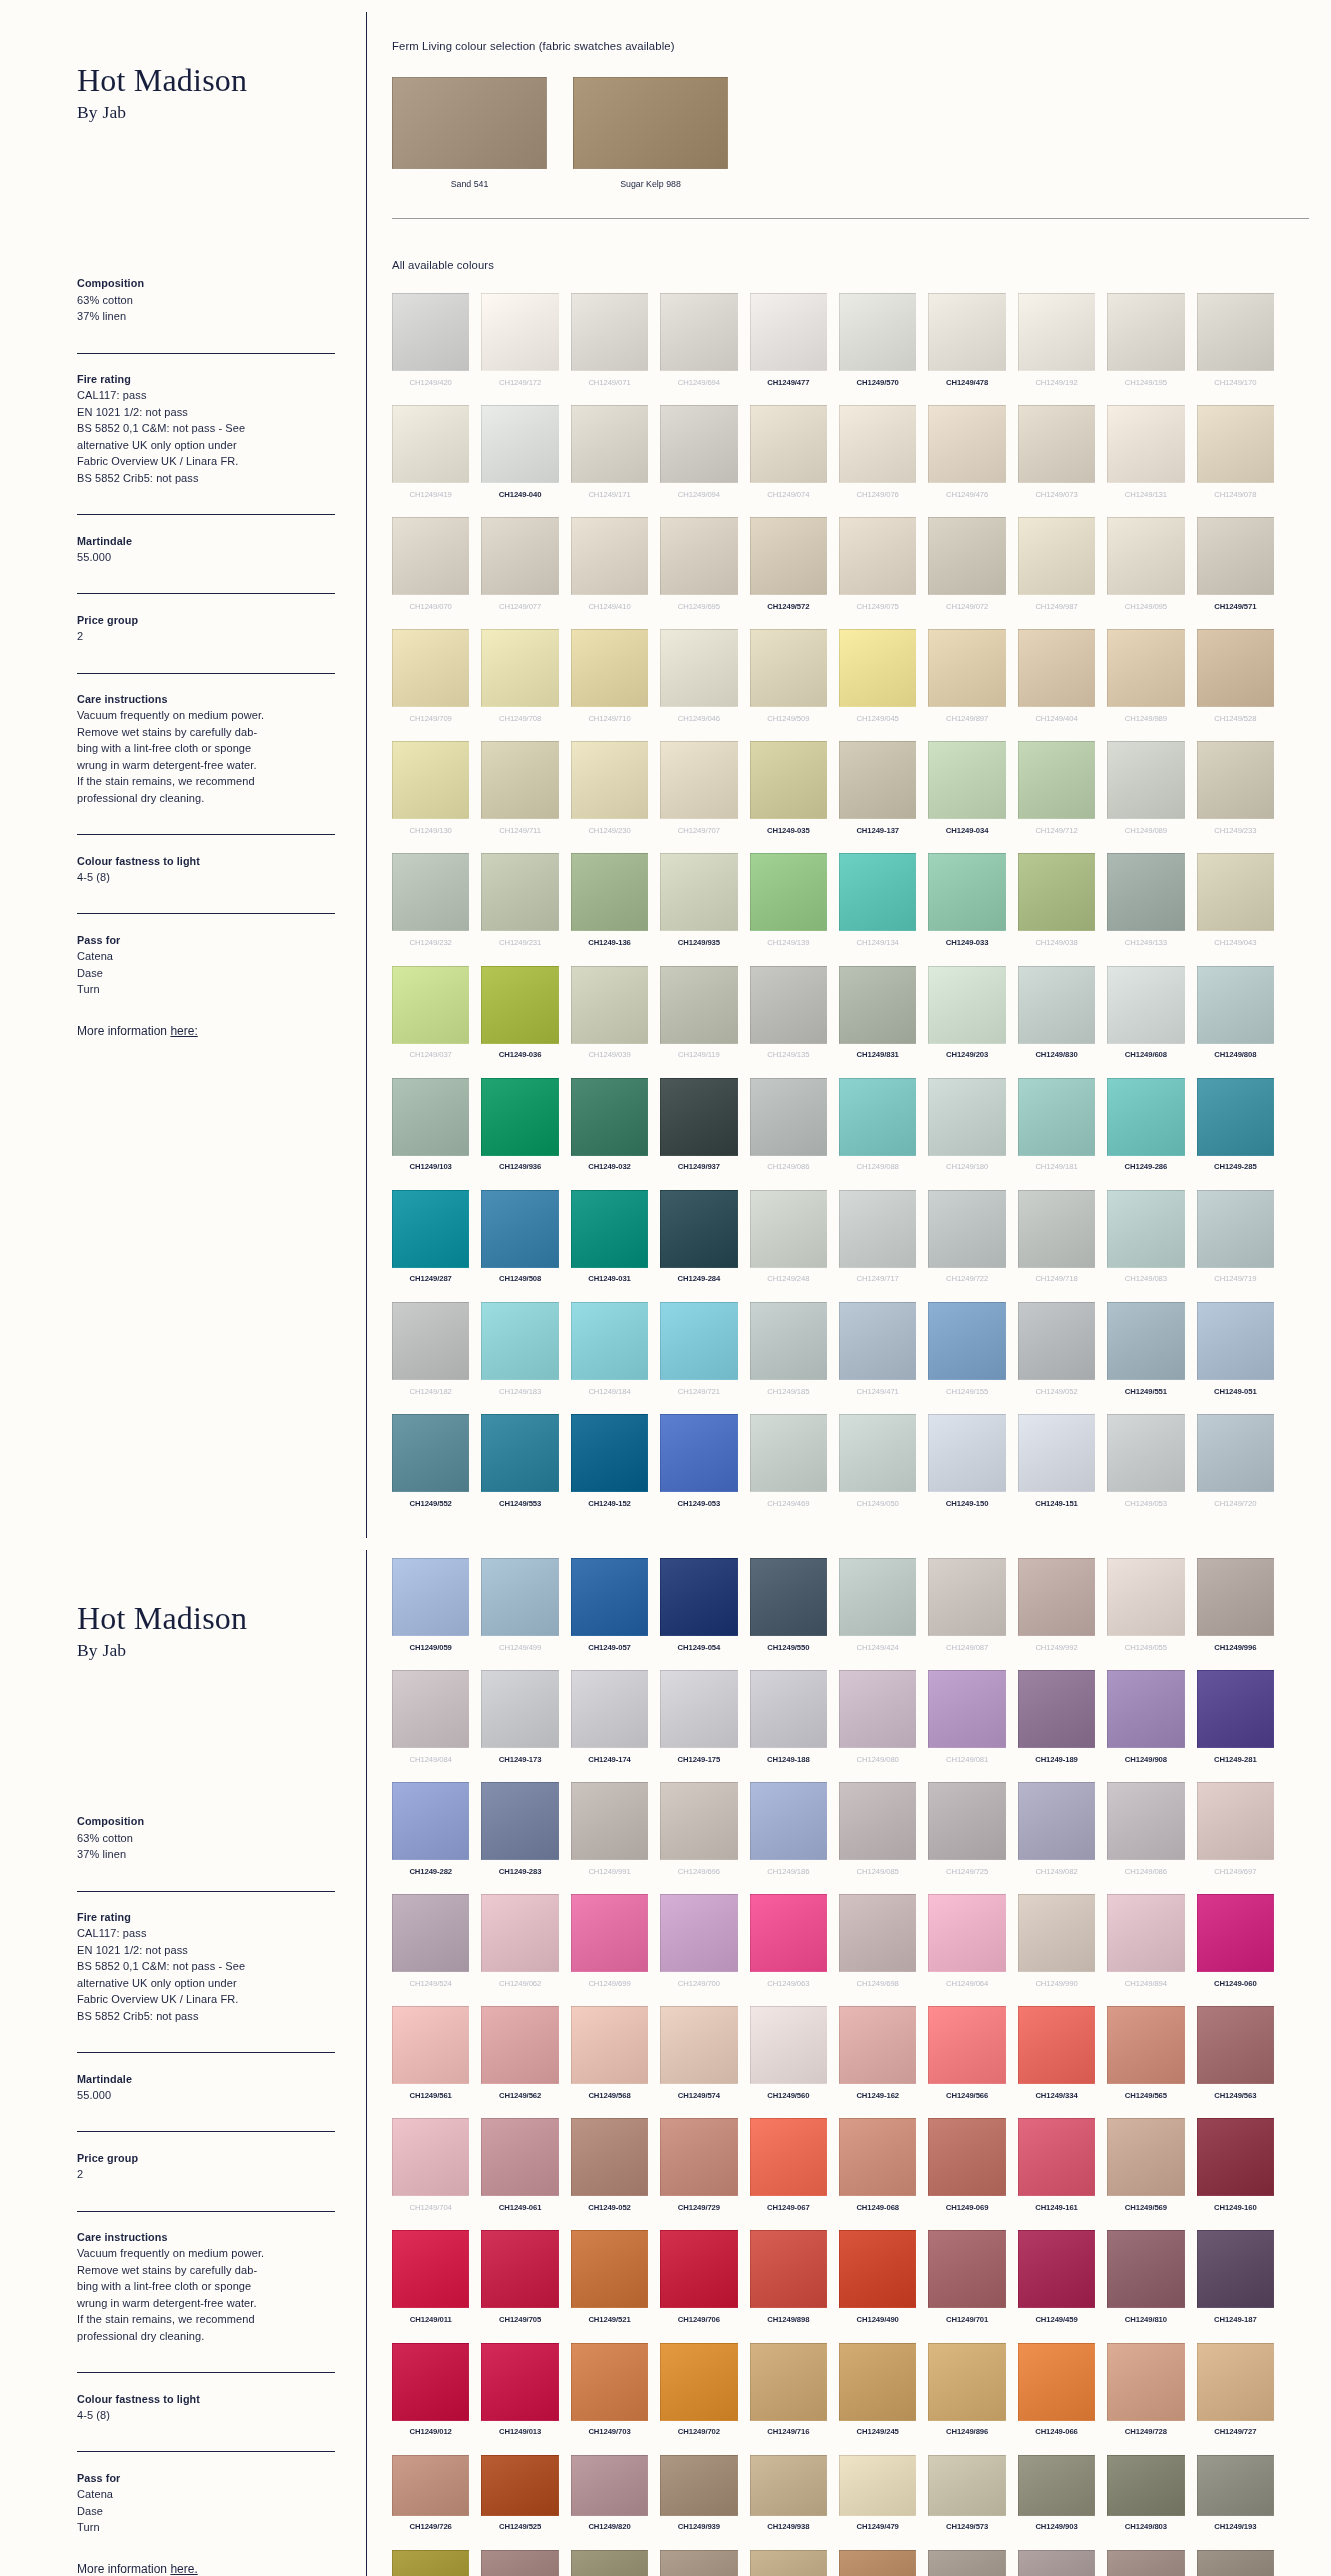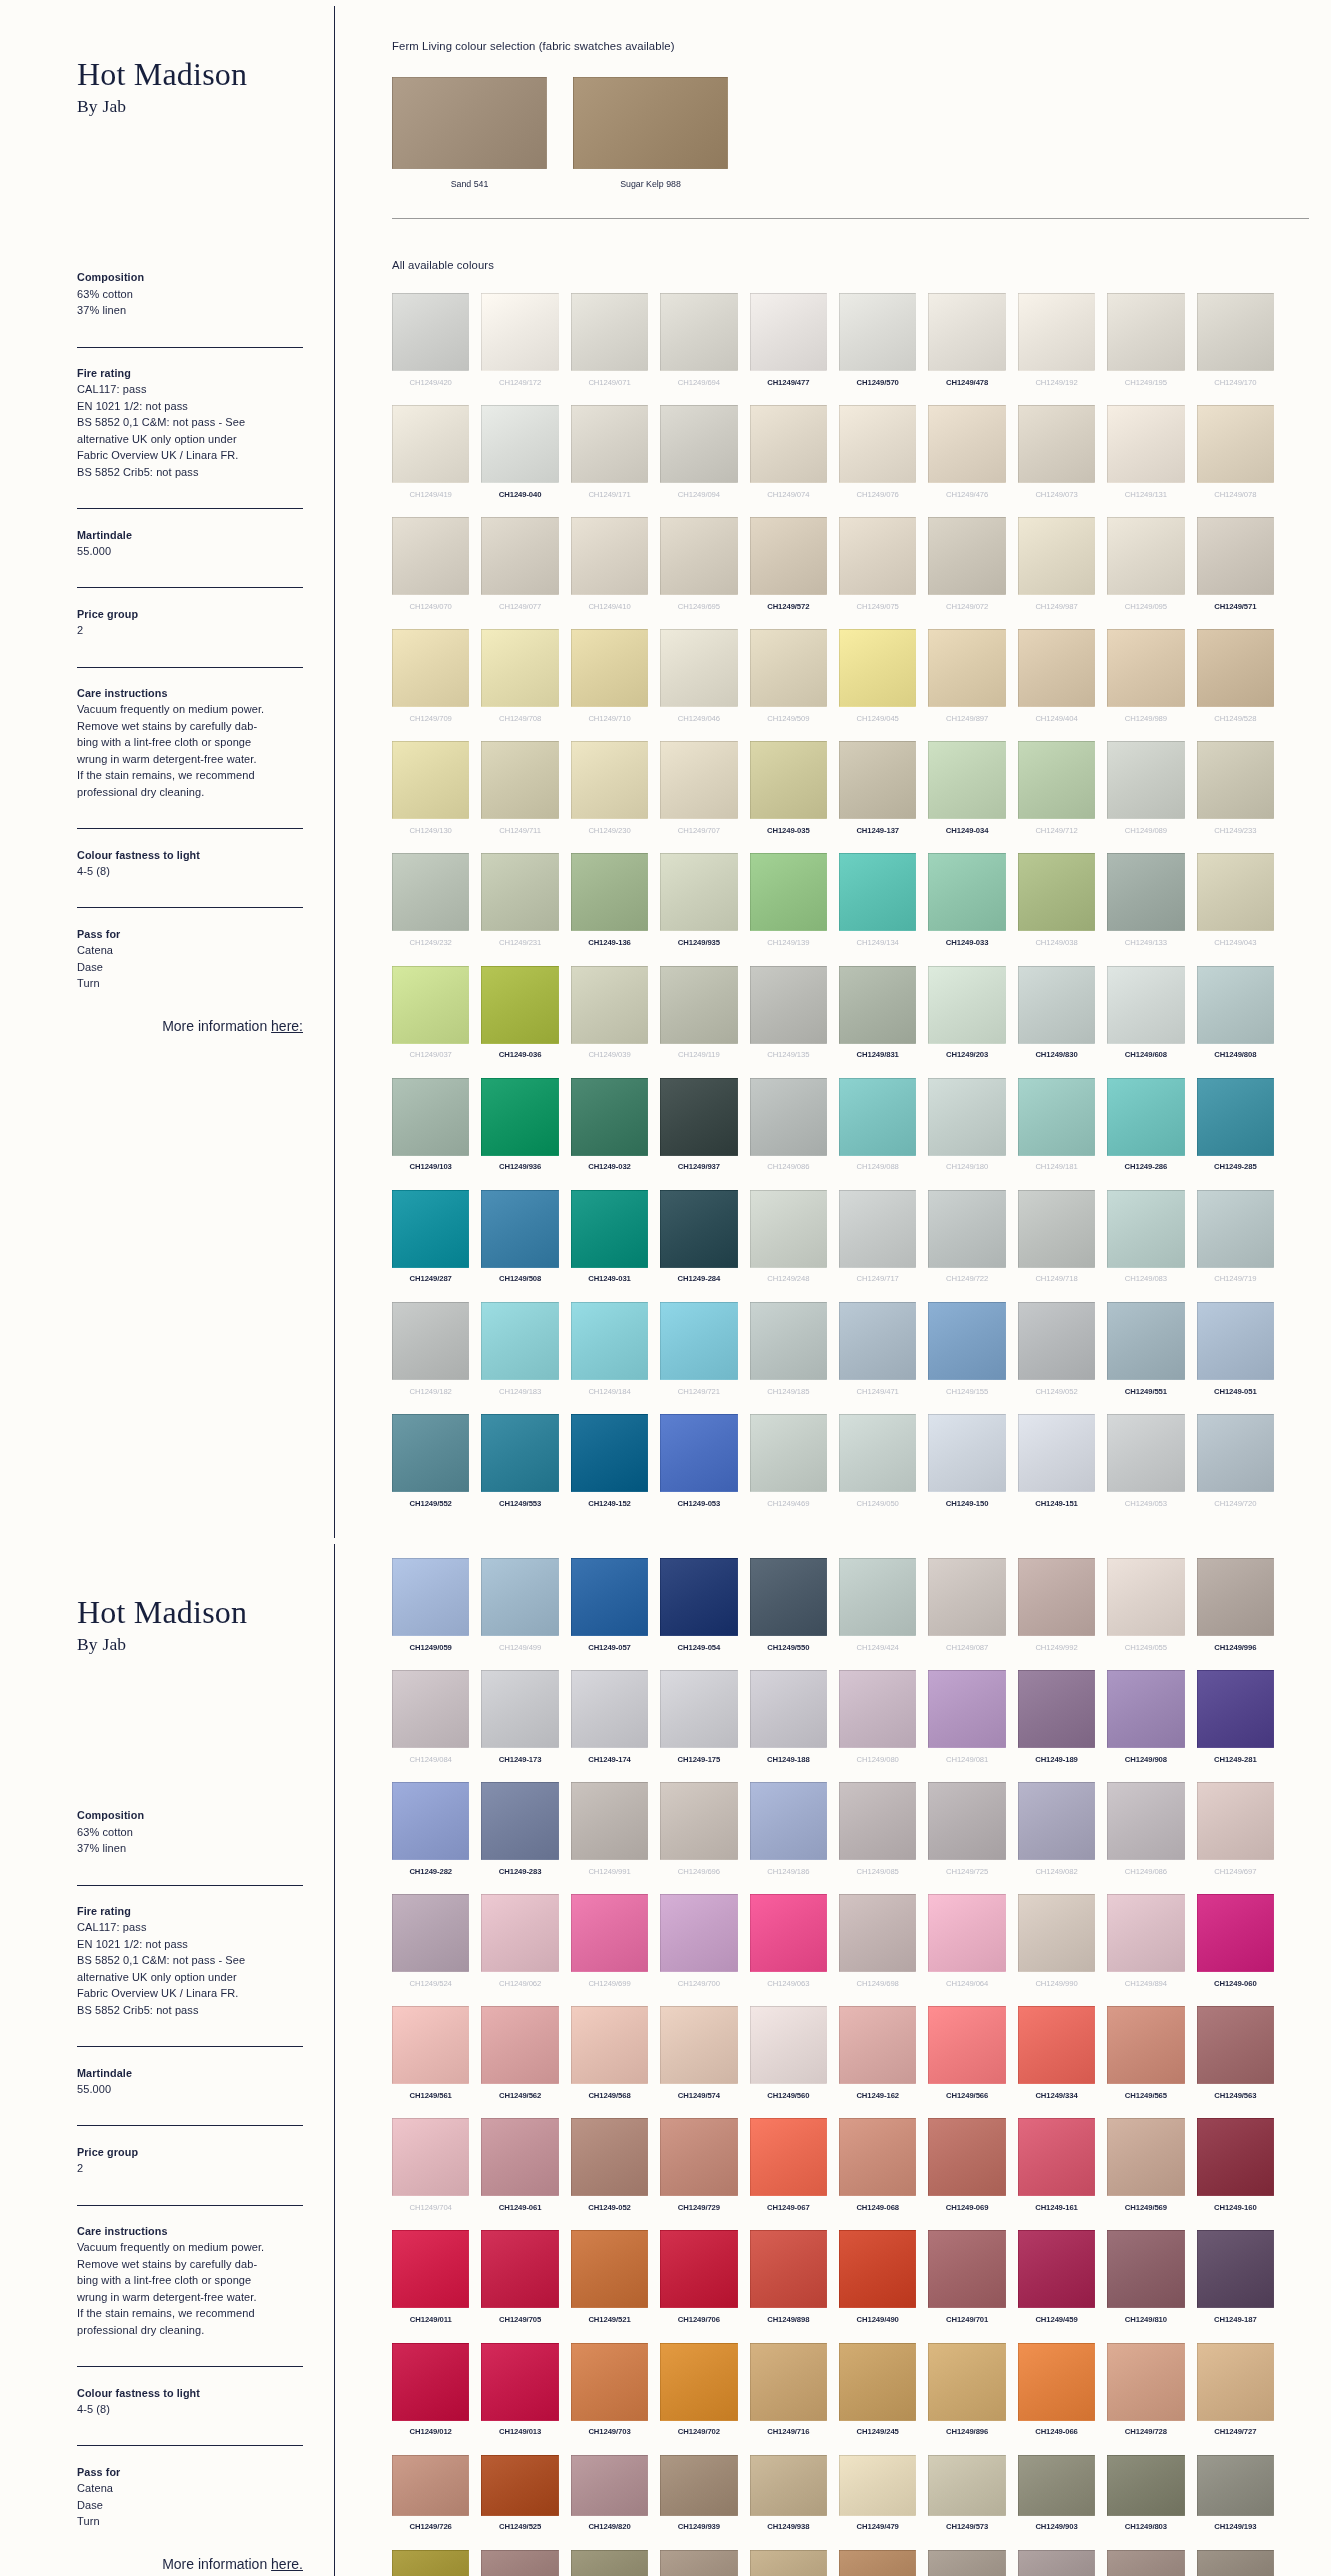--- a/index.html
+++ b/index.html
@@ -16,22 +16,22 @@
     background:#fdfcf9;
     box-sizing:border-box;
     padding:0;
   }
   .page--one{height:1538px;}
   .page--two{height:1823px;}
 
   
   .left-col{
     position:absolute;
-    top:6px;left:0;
-    width:335px;
+    top:12px;left:0;
+    width:367px;
     height:100%;
     box-sizing:border-box;
     padding:0 31px 0 77px;
     border-right:1px solid #1c2340;
   }
   .brand{
     font-family:"Liberation Serif", serif;
     font-weight:400;
     letter-spacing:0.2px;
   }
@@ -65,25 +65,24 @@
   }
   .spec-line{
     font-size:11px;
     font-weight:400;
     line-height:1.5;
     margin:0;
     letter-spacing:0.1px;
   }
   .spec-gap{height:28px;}
   .more-info{
-    font-size:14px;
+    font-size:12px;
     line-height:1.5;
     margin:0;
     padding-top:24px;
-    text-align:right;
   }
   .more-info a{color:#1c2340;text-decoration:underline;}
 
   
   .right-col{
     position:absolute;
     top:0;
     left:392px;
     width:917px;
   }

